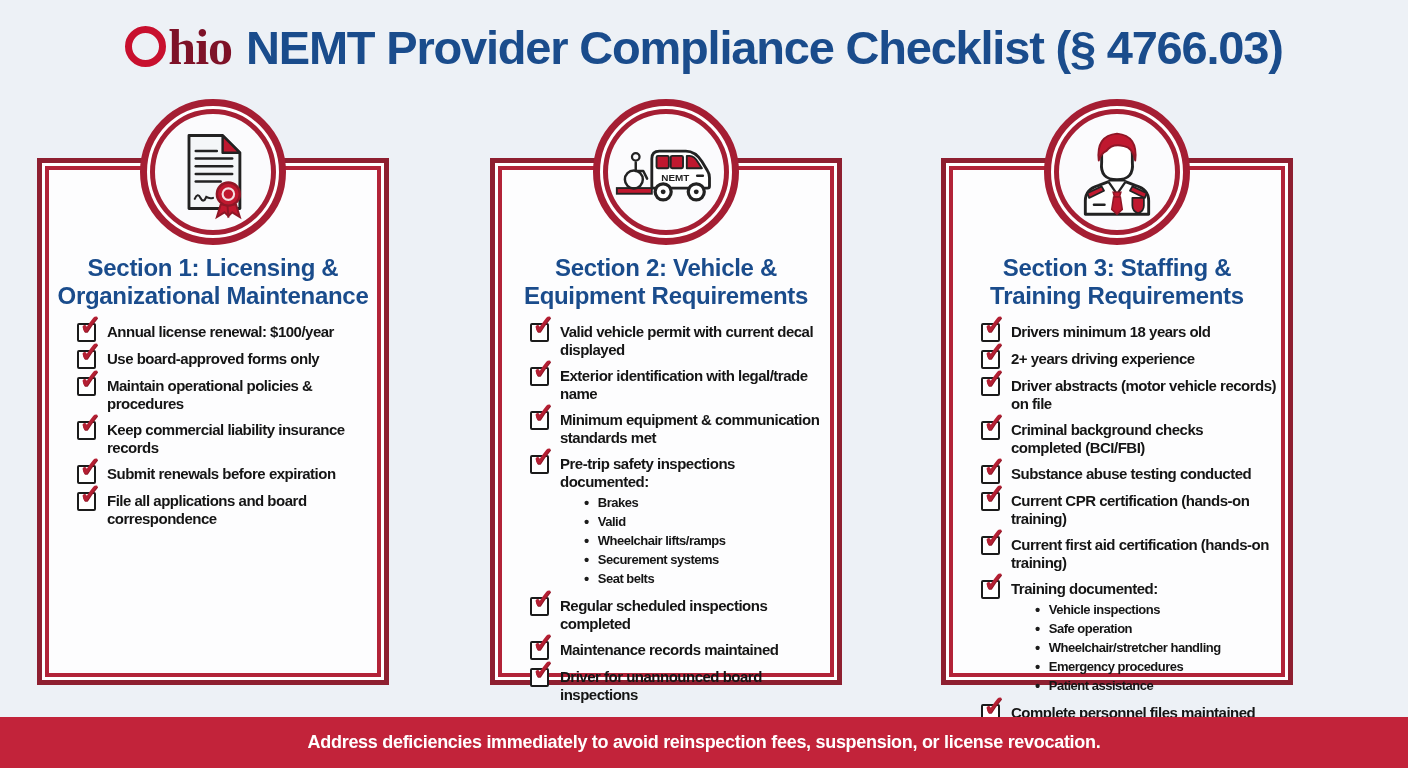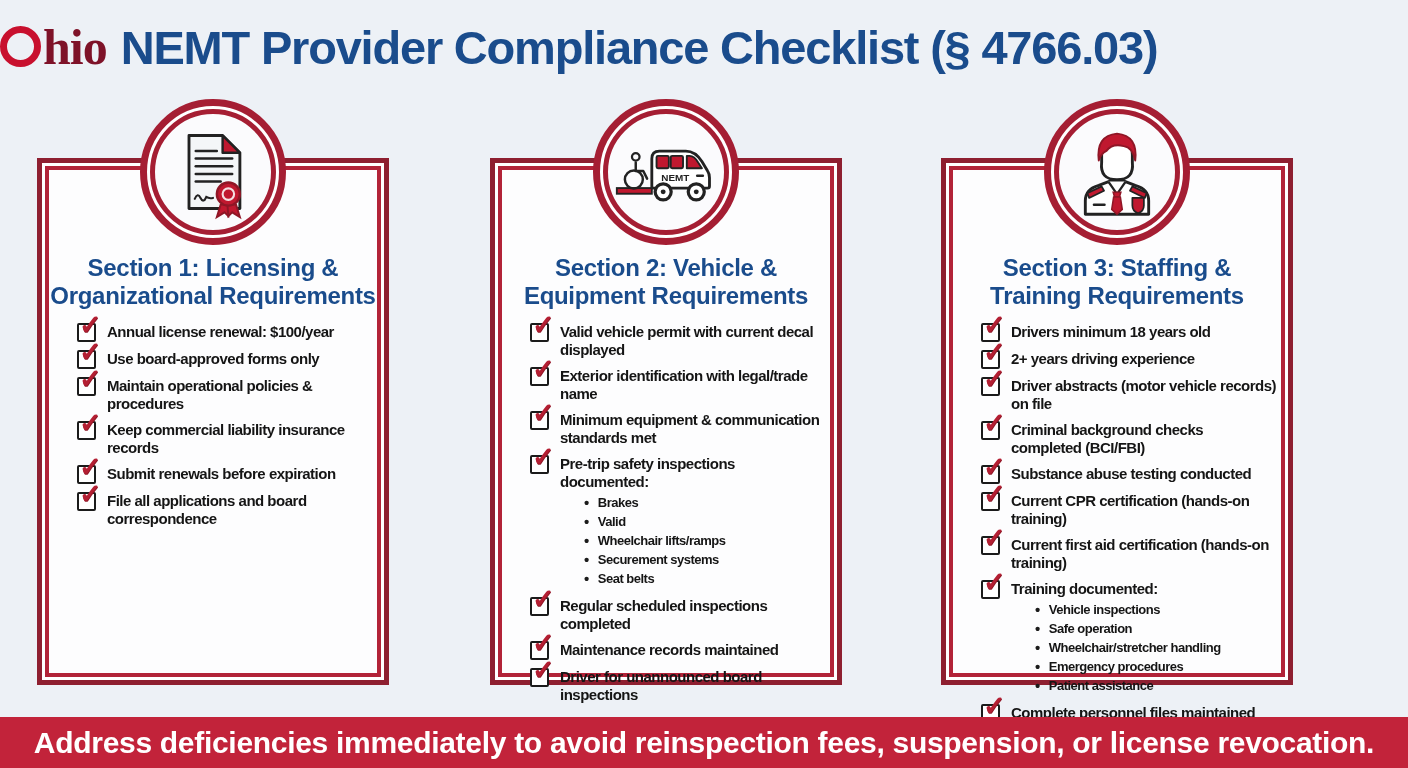--- a/index.html
+++ b/index.html
@@ -4,21 +4,21 @@
 <style>
   html,body{margin:0;padding:0;background:#dfe5ee;}
   .stage{
     position:relative;width:1408px;height:768px;overflow:hidden;
     background:#edf1f6;
     font-family:"Liberation Sans",sans-serif;
   }
   
   .title{
     position:absolute;top:18px;left:0;width:100%;
-    white-space:nowrap;
+    text-align:center;white-space:nowrap;
   }
   .title .o-circle{
     display:inline-block;width:27px;height:27px;
     border:7px solid #c8102e;border-radius:50%;
     vertical-align:-3px;margin-right:2px;
   }
   .title .o-circle .sr{
     position:absolute;width:1px;height:1px;overflow:hidden;
     clip:rect(0 0 0 0);white-space:nowrap;
   }
@@ -97,21 +97,21 @@
   ul.subs > li{display:flex;align-items:flex-start;margin-bottom:1px;}
   .bullet{flex:none;margin-right:9px;color:#1b1b1b;font-size:15px;line-height:18px;}
   .subtext{font-weight:700;font-size:13px;line-height:18px;color:#151515;letter-spacing:-0.5px;}
   
   .footer-banner{
     position:absolute;left:0;bottom:0;width:100%;height:51px;
     background:#c2233a;
     display:flex;align-items:center;justify-content:center;
   }
   .footer-banner .ftext{
-    color:#ffffff;font-weight:700;font-size:30px;letter-spacing:-0.3px;
+    color:#ffffff;font-weight:700;font-size:18px;letter-spacing:-0.3px;
   }
 </style>
 </head>
 <body>
 
 <div class="stage">
 
   <div class="title">
     <span class="o-circle"><span class="sr">O</span></span><span class="hio">hio</span><span class="rest">NEMT Provider Compliance Checklist (§ 4766.03)</span>
   </div>
@@ -133,21 +133,21 @@
             <path d="M31 78 q3 -7 6 -1 t6 -1 q3 2 7 1" fill="none" stroke="#222" stroke-width="2.2" stroke-linecap="round"></path>
             <path d="M58 84 l-4 13 l8 -5 l4 4 l1 -12 Z" fill="#c0182f" stroke="#8f1626" stroke-width="2"></path>
             <path d="M74 84 l4 13 l-8 -5 l-4 4 l-1 -12 Z" fill="#c0182f" stroke="#8f1626" stroke-width="2"></path>
             <circle cx="66" cy="73" r="12" fill="#c0182f" stroke="#8f1626" stroke-width="2.5"></circle>
             <circle cx="66" cy="73" r="6" fill="none" stroke="#f4dfe2" stroke-width="2.2"></circle>
           </svg>
         </div>
       </div>
       <div class="sec-head">
         <div>Section 1: Licensing &amp;</div>
-        <div>Organizational Requirements</div>
+        <div>Organizational Maintenance</div>
       </div>
       <ul class="items">
           <li>
             <span class="cbx">
               <span class="check">✓</span>
             </span>
             <div class="itext">
               <div>Annual license renewal: $100/year</div>
             </div>
           </li>

